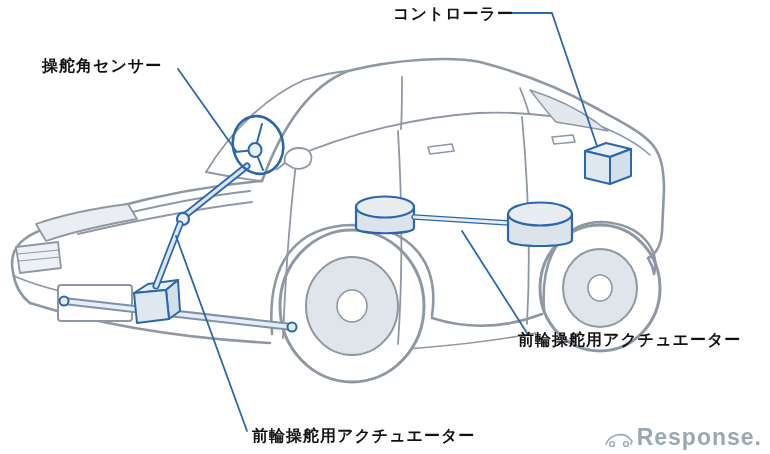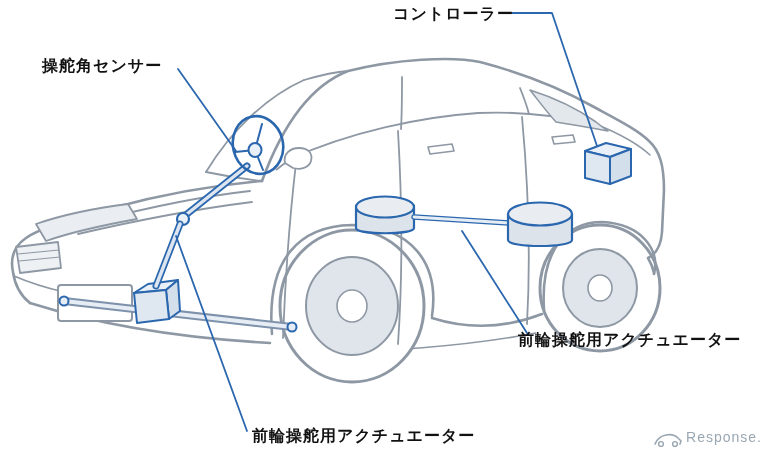--- a/index.html
+++ b/index.html
@@ -14,21 +14,21 @@
   }
   .callout.controller   { left:393px; top:4px;  }
   .callout.sensor       { left:42px;  top:56px; }
   .callout.rear-act     { left:518px; top:330px;}
   .callout.front-act    { left:252px; top:426px;}
   .watermark {
     position:absolute; right:8px; bottom:6px; color:#9aa7b3;
     display:flex; align-items:flex-end; gap:3px;
   }
   .watermark .wm-text {
-    font-size:14px; letter-spacing:1px; font-weight:400; line-height:22px;
+    font-size:23px; letter-spacing:1px; font-weight:700; line-height:22px;
   }
 </style>
 </head>
 <body>
 
 <div class="stage">
 
   <svg class="car" width="770" height="454" viewBox="0 0 770 454">
 
     <g fill="none" stroke="#8e98a4" stroke-linecap="round" stroke-linejoin="round">

